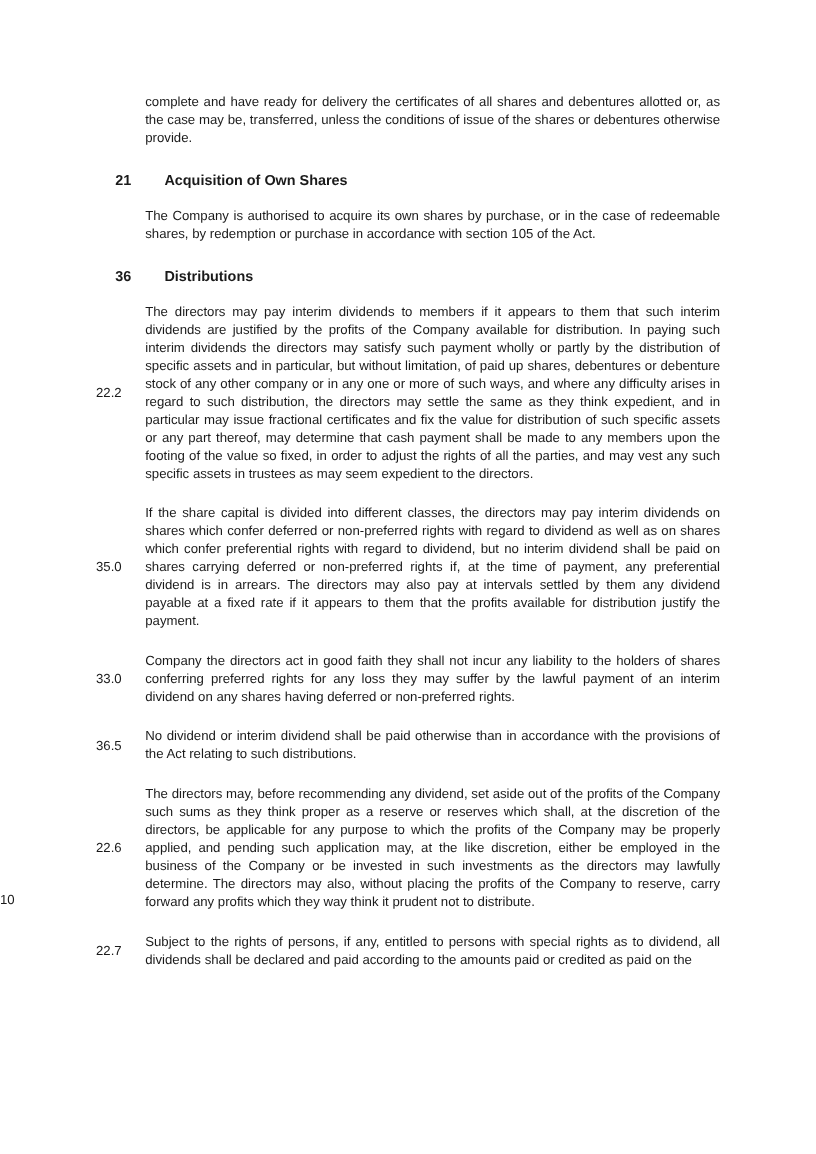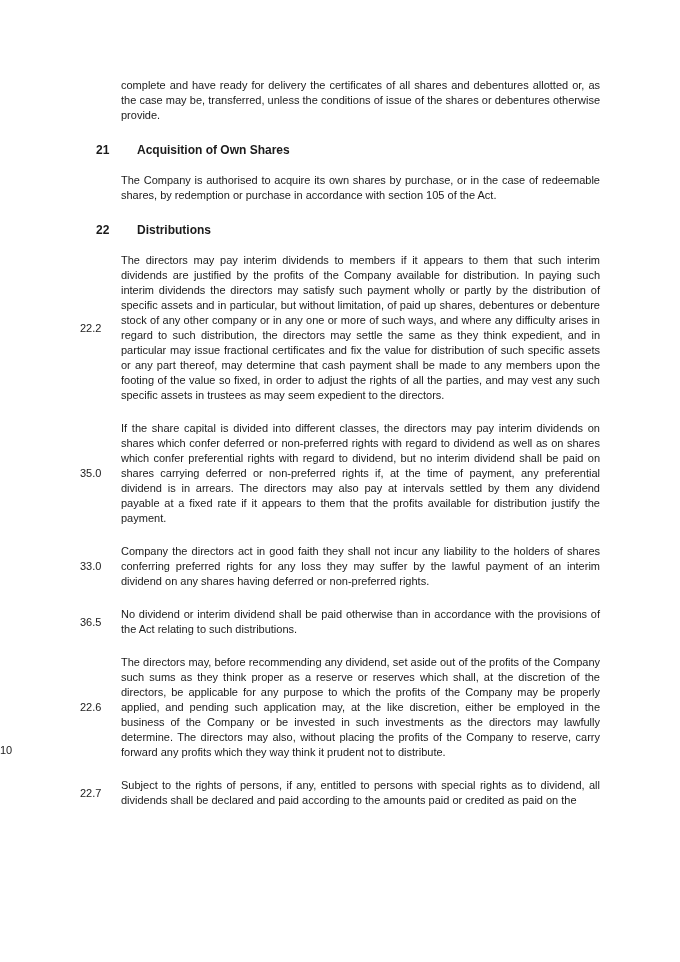--- a/index.html
+++ b/index.html
@@ -73,21 +73,21 @@
     <span class="num-col">21</span>
     <span>Acquisition of Own Shares</span>
   </div>
 
   <div class="indent-block">
     <span class="num-col"></span>
     <p class="text-col">The Company is authorised to acquire its own shares by purchase, or in the case of redeemable shares, by redemption or purchase in accordance with section 105 of the Act.</p>
   </div>
 
   <div class="section-heading">
-    <span class="num-col">22</span>
+    <span class="num-col">36</span>
     <span>Distributions</span>
   </div>
 
 
   <div class="indent-block">
     <span class="num-col">22.2</span>
     <p class="text-col">The directors may pay interim dividends to members if it appears to them that such interim dividends are justified by the profits of the Company available for distribution.  In paying such interim dividends the directors may satisfy such payment wholly or partly by the distribution of specific assets and in particular, but without limitation, of paid up shares, debentures or debenture stock of any other company or in any one or more of such ways, and where any difficulty arises in regard to such distribution, the directors may settle the same as they think expedient, and in particular may issue fractional certificates and fix the value for distribution of such specific assets or any part thereof, may determine that cash payment shall be made to any members upon the footing of the value so fixed, in order to adjust the rights of all the parties, and may vest any such specific assets in trustees as may seem expedient to the directors.</p>
   </div>
 
   <div class="indent-block">

